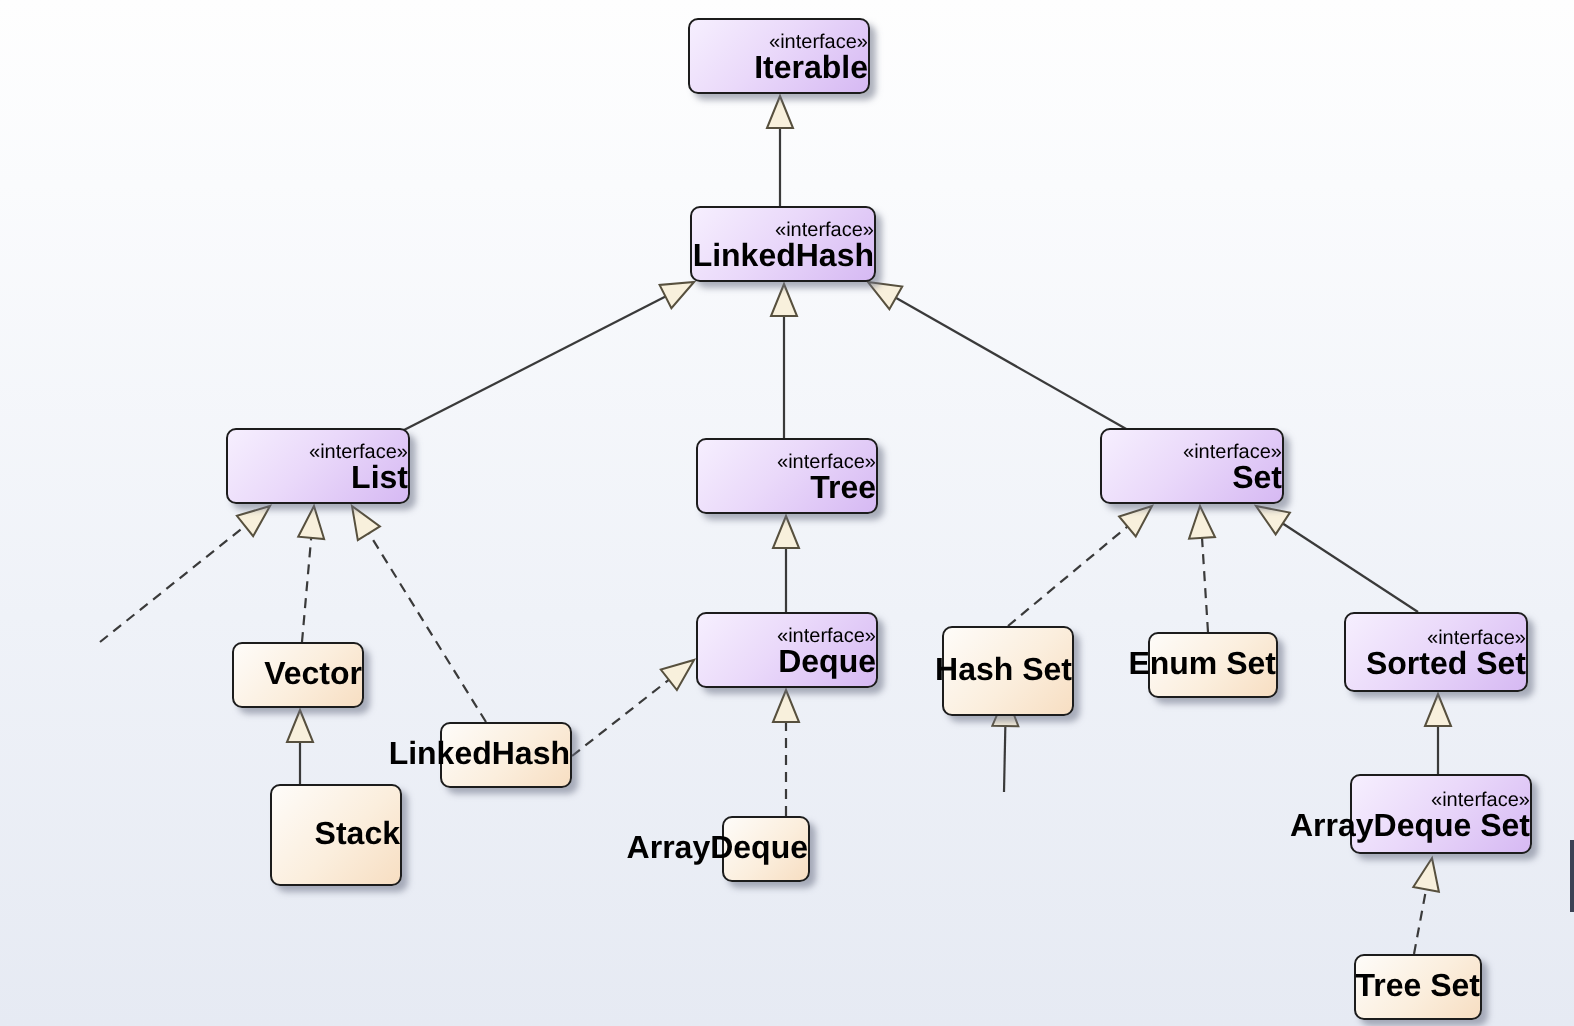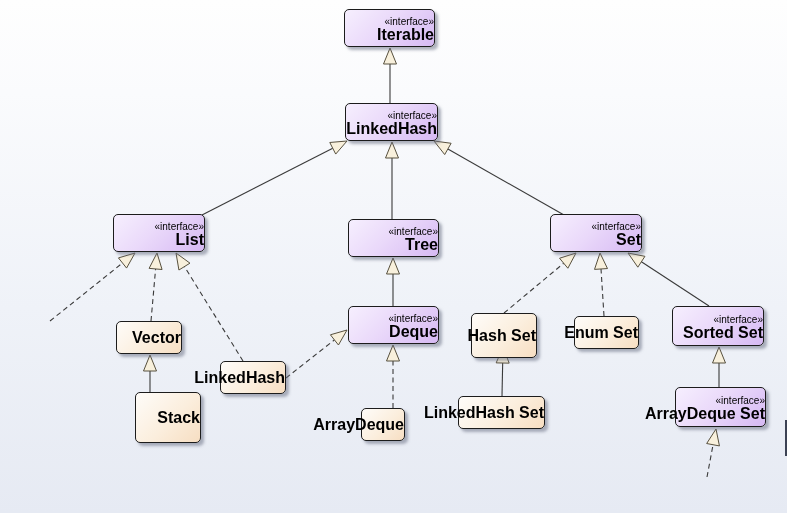--- a/index.html
+++ b/index.html
@@ -151,20 +151,20 @@
     </div>
     <div class="node class" style="left: 220px; top: 361px; width: 66px; height: 33px;">
       <span class="node-name">LinkedHash</span>
     </div>
     <div class="node class" style="left: 361px; top: 408px; width: 44px; height: 33px;">
       <span class="node-name">ArrayDeque</span>
     </div>
     <div class="node class" style="left: 471px; top: 313px; width: 66px; height: 45px;">
       <span class="node-name">Hash Set</span>
     </div>
-    <div class="node class" style="left: 458px; top: 396px; width: 87px; height: 33px;">
-      <span class="node-name">LinkedHash Set</span>
-    </div>
     <div class="node class" style="left: 574px; top: 316px; width: 65px; height: 33px;">
       <span class="node-name">Enum Set</span>
+    </div>
+    <div class="node class" style="left: 677px; top: 477px; width: 64px; height: 33px;">
+      <span class="node-name">Tree Set</span>
     </div>
   </div>
 <div id="right-edge-artifact"></div>
 
 </body></html>

